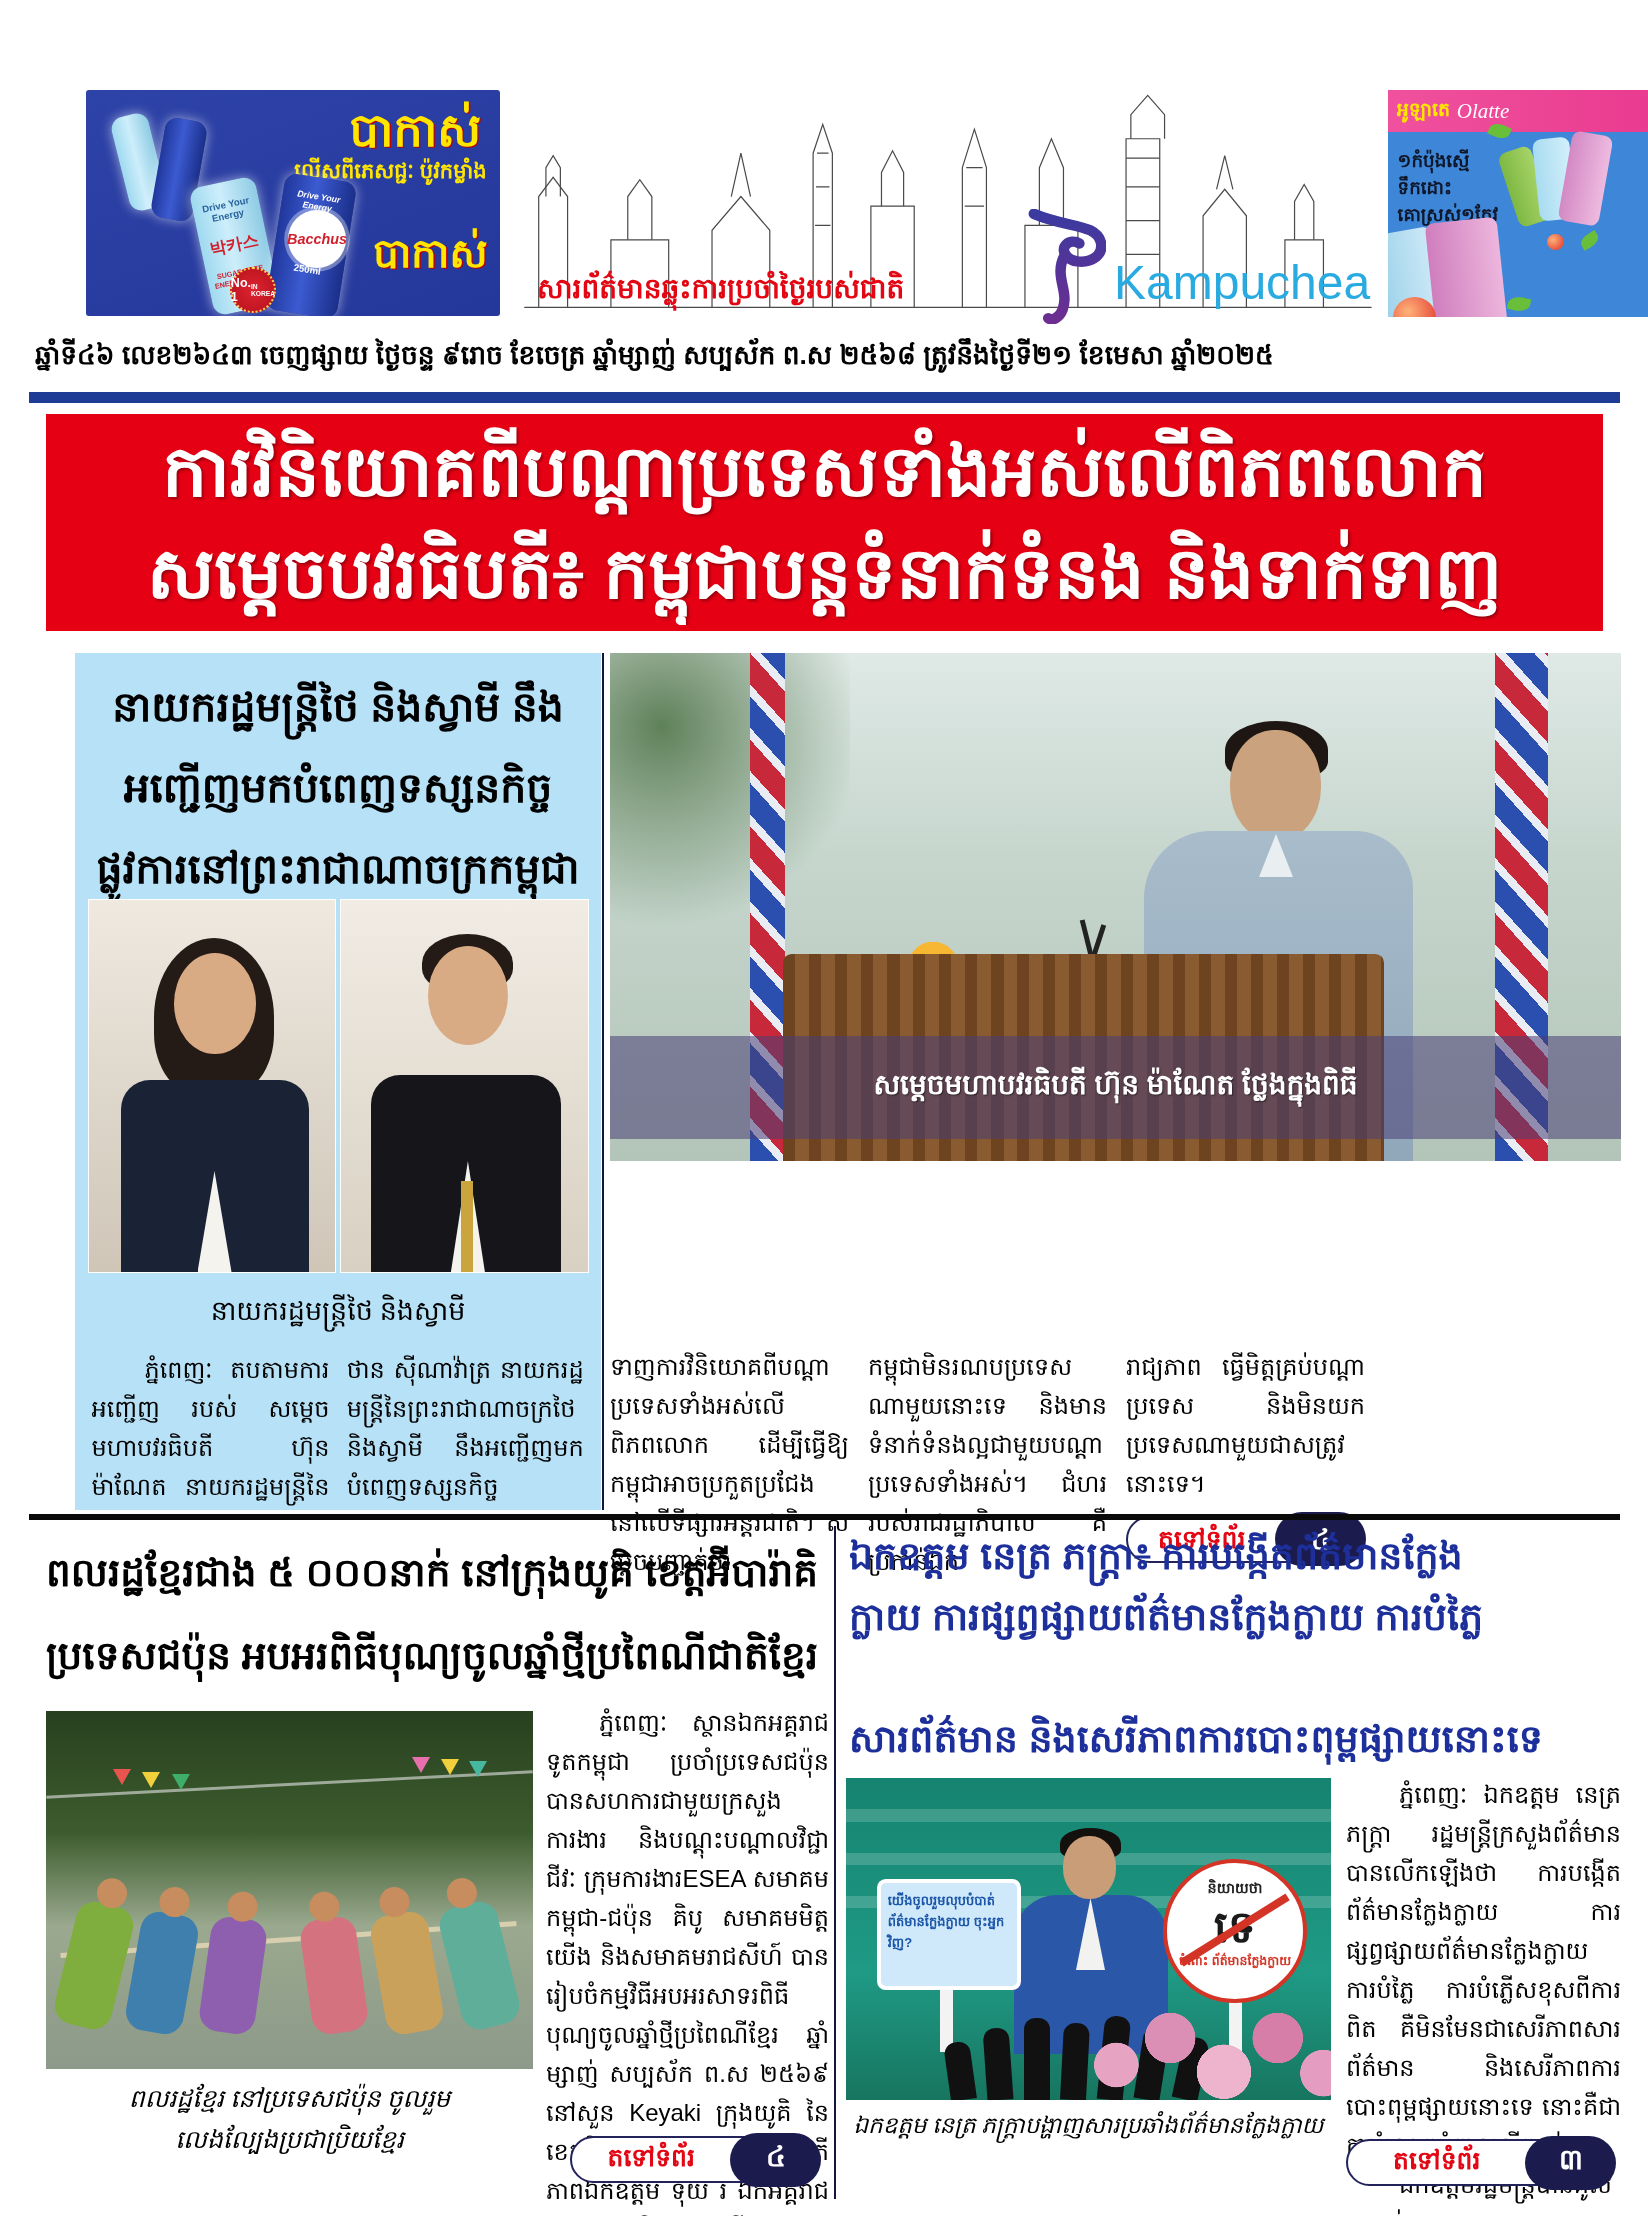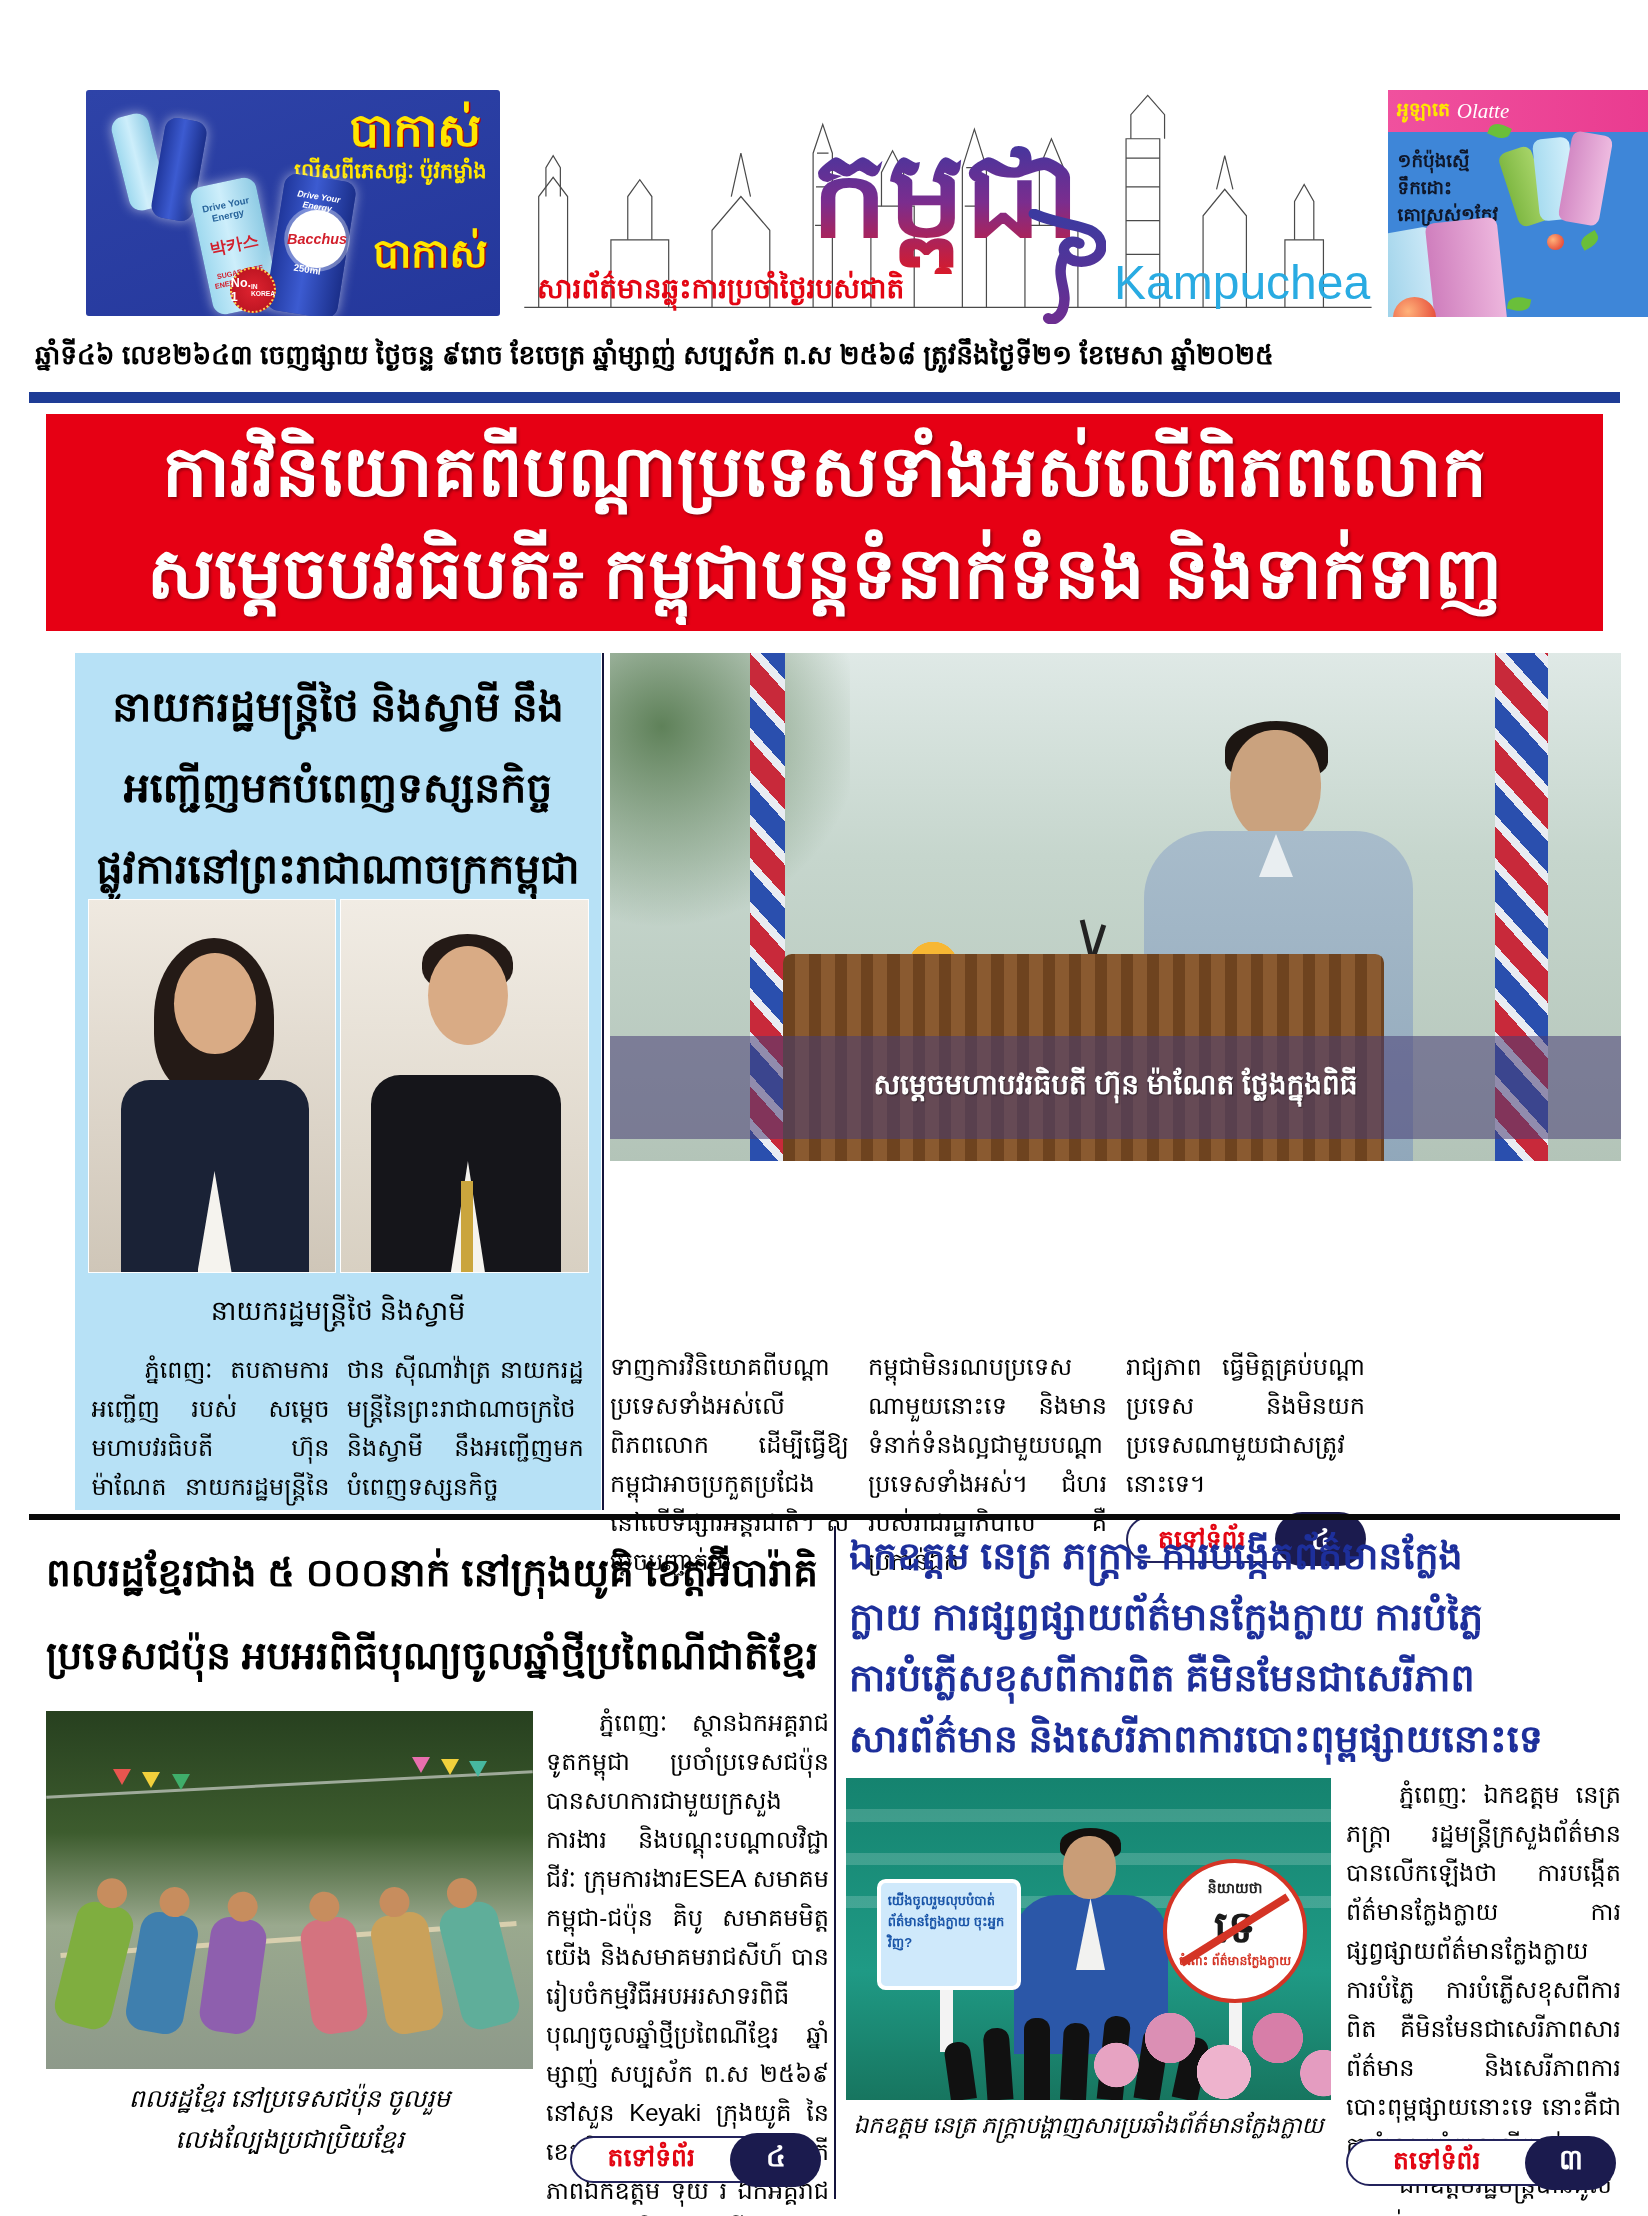--- a/index.html
+++ b/index.html
@@ -198,21 +198,20 @@
           <path d="M1110 300 v-120 l25 -60 25 60 v120"></path>
         <path d="M1290 470 V120 h70 v350"></path>
           <path d="M1290 160 h70 M1290 220 h70 M1290 290 h70 M1290 360 h70"></path>
         <path d="M1300 120 v-50 l35 -40 35 40 v50"></path>
         <path d="M1450 470 V280 l45 -55 45 55 v190"></path>
           <path d="M1478 225 l17 -70 17 70"></path>
         <path d="M1620 470 V330 h80 v140"></path>
           <path d="M1640 330 v-80 l20 -35 20 35 v80"></path>
       </g>
     </svg>
-    <div class="logo-kh">កម្ពុជា</div>
     <div class="tagline">សារព័ត៌មានឆ្លុះការប្រចាំថ្ងៃរបស់ជាតិ</div>
     <svg class="swirl" width="82" height="115" viewBox="0 0 170 240">
       <defs>
           <linearGradient id="sw" x1="0" y1="0" x2="0" y2="1">
         <stop offset="0" stop-color="#3b3aa0"></stop>
             <stop offset="1" stop-color="#6c2e91"></stop>
           </linearGradient>
         </defs>
       <path d="M20 10 C90 40 150 30 160 70 C168 110 110 120 90 100 C70 80 95 60 115 72 M85 95 C60 140 95 170 80 210 C74 226 60 234 50 228" stroke="url(#sw)" stroke-width="22" fill="none" stroke-linecap="round"></path>
     </svg>
@@ -345,21 +344,21 @@
   <div class="pill jp-pill">
     <span class="lab">តទៅទំព័រ</span>
     <span class="num">៤</span>
   </div>
 
   <div class="vdiv2"></div>
 
   <div class="fn-hl">
     <span>ឯកឧត្តម នេត្រ ភក្ត្រា៖ ការបង្កើតព័ត៌មានក្លែង</span><br>
     <span>ក្លាយ ការផ្សព្វផ្សាយព័ត៌មានក្លែងក្លាយ ការបំភ្លៃ</span><br>
-    <span>ការបំភ្លើសខុសពីការពិត គឺមិនមែនជាសេរីភាព</span><br>
+    <br>
     <span>សារព័ត៌មាន និងសេរីភាពការបោះពុម្ពផ្សាយនោះទេ</span>
   </div>
 
   <div class="fn-photo">
     <div class="fn-backdrop"></div>
     <div class="sign-stick" style="left:94px; top:202px; height:72px;"></div>
     <div class="sign-stick" style="left:383px; top:217px; height:67px;"></div>
     <div class="fn-man-body"></div>
     <div class="fn-man-shirt"></div>
     <div class="fn-man-hair"></div>

